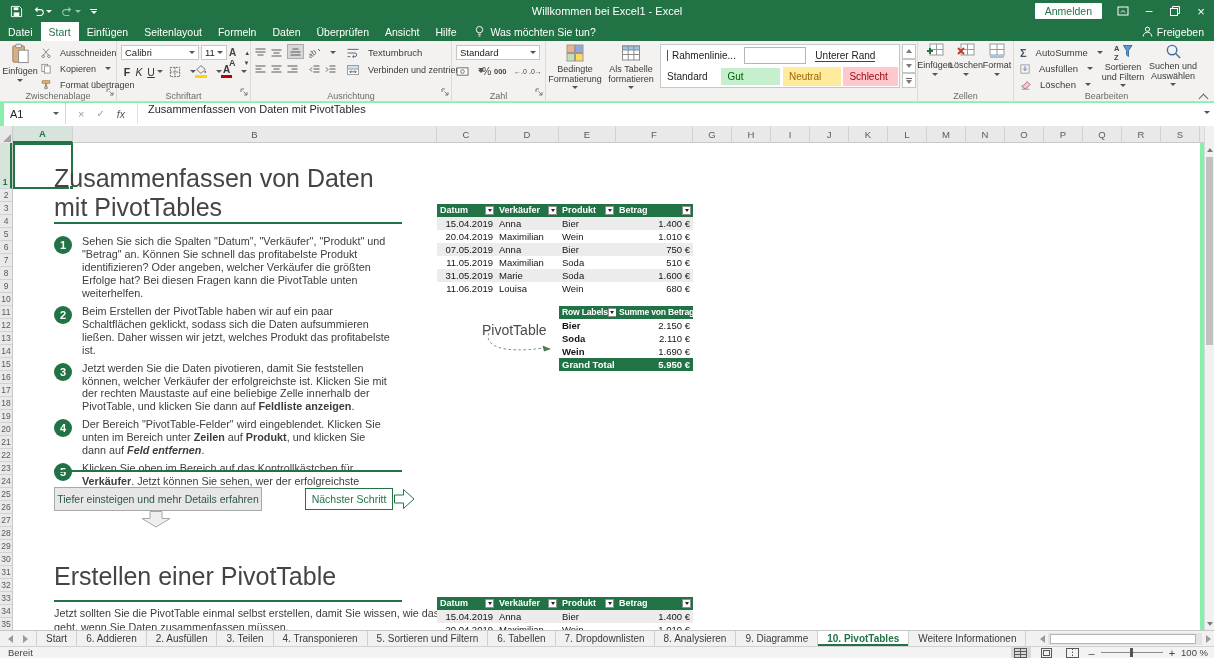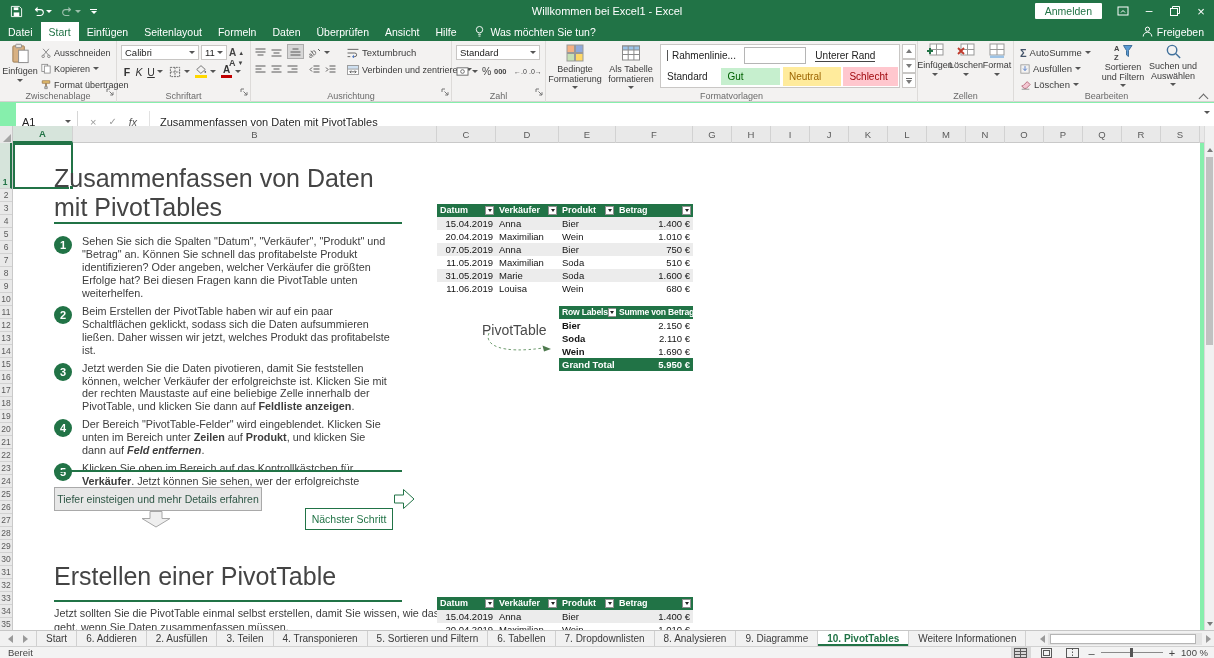--- a/index.html
+++ b/index.html
@@ -24,42 +24,42 @@
   .rtab{padding:0 8px;display:flex;align-items:center;font-size:10.5px;white-space:nowrap;}
   .rtab.active{background:#fff;color:var(--green);}
   .searchbox{display:flex;align-items:center;gap:5px;font-size:10.5px;margin-left:10px;color:#fff;}
   .share{position:absolute;right:10px;top:0;height:19px;display:flex;align-items:center;gap:4px;font-size:10.5px;color:#fff;}
 
   
   .ribbon{position:absolute;top:41px;left:0;right:0;height:61px;background:#f3f2f1;border-bottom:1px solid #d5d3d1;}
   .group{position:absolute;top:0;height:61px;border-right:1px solid #dddbd9;}
   .glabel{position:absolute;bottom:1px;left:0;right:0;text-align:center;font-size:9px;color:#6a6a6a;white-space:nowrap;}
   .launch{position:absolute;right:2px;bottom:2px;}
-  .sbtn{position:absolute;display:flex;align-items:center;gap:3px;font-size:9.5px;color:#3b3b3b;white-space:nowrap;height:15px;}
+  .sbtn{position:absolute;display:flex;align-items:center;gap:9px;font-size:9.5px;color:#3b3b3b;white-space:nowrap;height:15px;}
   .bigbtn{position:absolute;top:2px;width:50px;height:46px;display:flex;flex-direction:column;align-items:center;font-size:9px;color:#3b3b3b;text-align:center;line-height:1.1;}
   .bigbtn .blbl{margin-top:2px;}
   .combo{display:flex;align-items:center;justify-content:space-between;background:#fff;border:1px solid #c8c6c4;height:15px;font-size:9.5px;color:#222;padding:0 3px;}
   .fkbtn{font-size:10.5px;color:#333;width:12px;text-align:center;}
   .selbox-ic{background:#d7d7d7;border:1px solid #ababab;}
   .gallery{position:absolute;left:114px;top:3px;width:240px;height:44px;background:#fff;border:1px solid #c9c7c5;display:flex;flex-direction:column;}
   .grow{display:flex;height:21px;align-items:stretch;}
   .gcell{font-size:10px;display:flex;align-items:center;padding-left:6px;white-space:nowrap;overflow:hidden;color:#222;}
   .gcell.k-good{background:var(--goodbg);color:var(--goodtx);margin:2px;}
   .gcell.k-neutral{background:var(--neubg);color:var(--neutx);margin:1px;text-align:right;}
   .gcell.k-bad{background:var(--badbg);color:var(--badtx);margin:1px;}
   .gcell.k-empty{border:1px solid #b5b5b5;margin:2px 3px;}
   .gcell.k-border-left span{border-left:1px solid #555;padding-left:4px;}
   .gcell.k-underline span{border-bottom:1.5px solid #444;}
   .gscroll{position:absolute;left:356px;top:3px;width:14px;height:44px;display:flex;flex-direction:column;}
   .gsb{flex:1;background:#fff;border:1px solid #c9c7c5;display:flex;align-items:center;justify-content:center;}
   .collapse{position:absolute;right:6px;bottom:5px;width:8px;height:8px;}
   .chev-up{width:7px;height:7px;border-left:1.5px solid #666;border-top:1.5px solid #666;transform:rotate(45deg);display:inline-block;}
 
   
-  .fbar{position:absolute;top:103px;left:16px;right:0;height:38px;background:#fff;border-bottom:1px solid #d4d2d0;display:flex;align-items:center;}
+  .fbar{position:absolute;top:103px;left:4px;right:0;height:38px;background:#fff;border-bottom:1px solid #d4d2d0;display:flex;align-items:flex-start;}
   .namebox{width:62px;height:21px;border-right:1px solid #d6d6d6;display:flex;align-items:center;justify-content:space-between;padding:0 6px;font-size:11px;color:#222;}
   .fxbtns{display:flex;align-items:center;gap:12px;padding:0 12px;border-right:1px solid #e2e2e2;height:21px;}
   .ftext{font-size:11px;color:#262626;padding-left:10px;white-space:nowrap;}
   .fexpand{position:absolute;right:4px;top:8px;}
 
   
   .hdrrow{position:absolute;top:126px;left:0;height:17px;width:1204px;display:flex;background:#e9e9e9;border-bottom:1px solid #c9c9c9;}
   .corner{width:13px;height:17px;background:#e9e9e9;border-right:1px solid #c9c9c9;position:relative;}
   .corner .tri{position:absolute;right:1px;bottom:1px;width:0;height:0;border-left:8px solid transparent;border-bottom:8px solid #a5a5a5;}
   .colhdr{height:17px;font-size:9.5px;color:#5a5a5a;display:flex;align-items:center;justify-content:center;border-right:1px solid #d2d2d2;flex:none;}
@@ -72,21 +72,21 @@
   .sheet{position:absolute;left:13px;top:143px;width:1187px;height:487px;background:#fff;overflow:hidden;}
   .selA1{position:absolute;left:0;top:0;width:60px;height:46px;border:2px solid var(--green);}
   .selA1 .handle{position:absolute;right:-3px;bottom:-3px;width:5px;height:5px;background:var(--green);border:1px solid #fff;}
   .bigtitle{position:absolute;left:41px;font-size:25px;line-height:29px;font-weight:300;color:#444;width:356px;letter-spacing:0;}
   .rule{position:absolute;left:41px;width:348px;height:2px;background:var(--green);}
   .steps{position:absolute;left:41px;top:92px;width:336px;}
   .step{display:flex;gap:10px;margin-bottom:5px;}
   .stepnum{flex:none;width:18px;height:18px;border-radius:50%;background:var(--green);color:#fff;font-size:11px;font-weight:bold;display:flex;align-items:center;justify-content:center;margin-top:1px;}
   .steptext{font-size:10.8px;line-height:1.2;color:#3d3d3d;}
   .btn-details{position:absolute;left:41px;top:344px;width:208px;height:24px;background:#e7e7e7;border:1px solid #a9a9a9;color:#2f5746;font-size:10.5px;display:flex;align-items:center;justify-content:center;}
-  .btn-next{position:absolute;left:292px;top:345px;width:88px;height:22px;background:#fff;border:1px solid var(--green);color:var(--green);font-size:10.5px;display:flex;align-items:center;justify-content:center;margin-top:20px;}
+  .btn-next{position:absolute;left:292px;top:345px;width:88px;height:22px;background:#fff;border:1px solid var(--green);color:var(--green);font-size:10.5px;display:flex;align-items:center;justify-content:center;}
   .intro{position:absolute;left:41px;font-size:10.8px;line-height:1.3;color:#3d3d3d;width:412px;}
   .pivotlabel{position:absolute;font-size:14px;color:#4a4a4a;}
 
   
   .xtable{position:absolute;font-size:9.5px;color:#141414;}
   .trow{display:flex;height:13px;line-height:13px;}
   .tcell{flex:none;padding:0 3px;white-space:nowrap;overflow:hidden;}
   .trow.thead .tcell{background:var(--green);color:#fff;font-weight:bold;display:flex;align-items:center;justify-content:space-between;padding:0 2px 0 3px;font-size:9px;}
   .trow.band{background:var(--band);}
   .trow.total .tcell{background:var(--green);color:#fff;font-weight:bold;}
@@ -448,21 +448,20 @@
         <div class="gsb">
             <span class="tri-dn"></span>
           </div>
         <div class="gsb">
             <span style="display:flex;flex-direction:column;align-items:center;gap:1px;">
               <span style="width:6px;height:1px;background:#666;"></span>
               <span class="tri-dn"></span>
             </span>
           </div>
       </div>
-      <div class="glabel">Formatvorlagen</div>
     </div>
 
     <div class="group" style="left:918px;width:96px;">
       <div class="bigbtn" style="left:2px;width:30px;">
         <svg width="18" height="16" viewBox="0 0 18 16">
             <rect x="4" y="1" width="13" height="11" fill="#fff" stroke="#999"></rect>
             <path d="M4 6.5h13M10.5 1v11" stroke="#999"></path>
             <path d="M1 8h6M4 5v6" stroke="#217346" stroke-width="2"></path>
           </svg>
         <span class="blbl">Einfügen</span>

